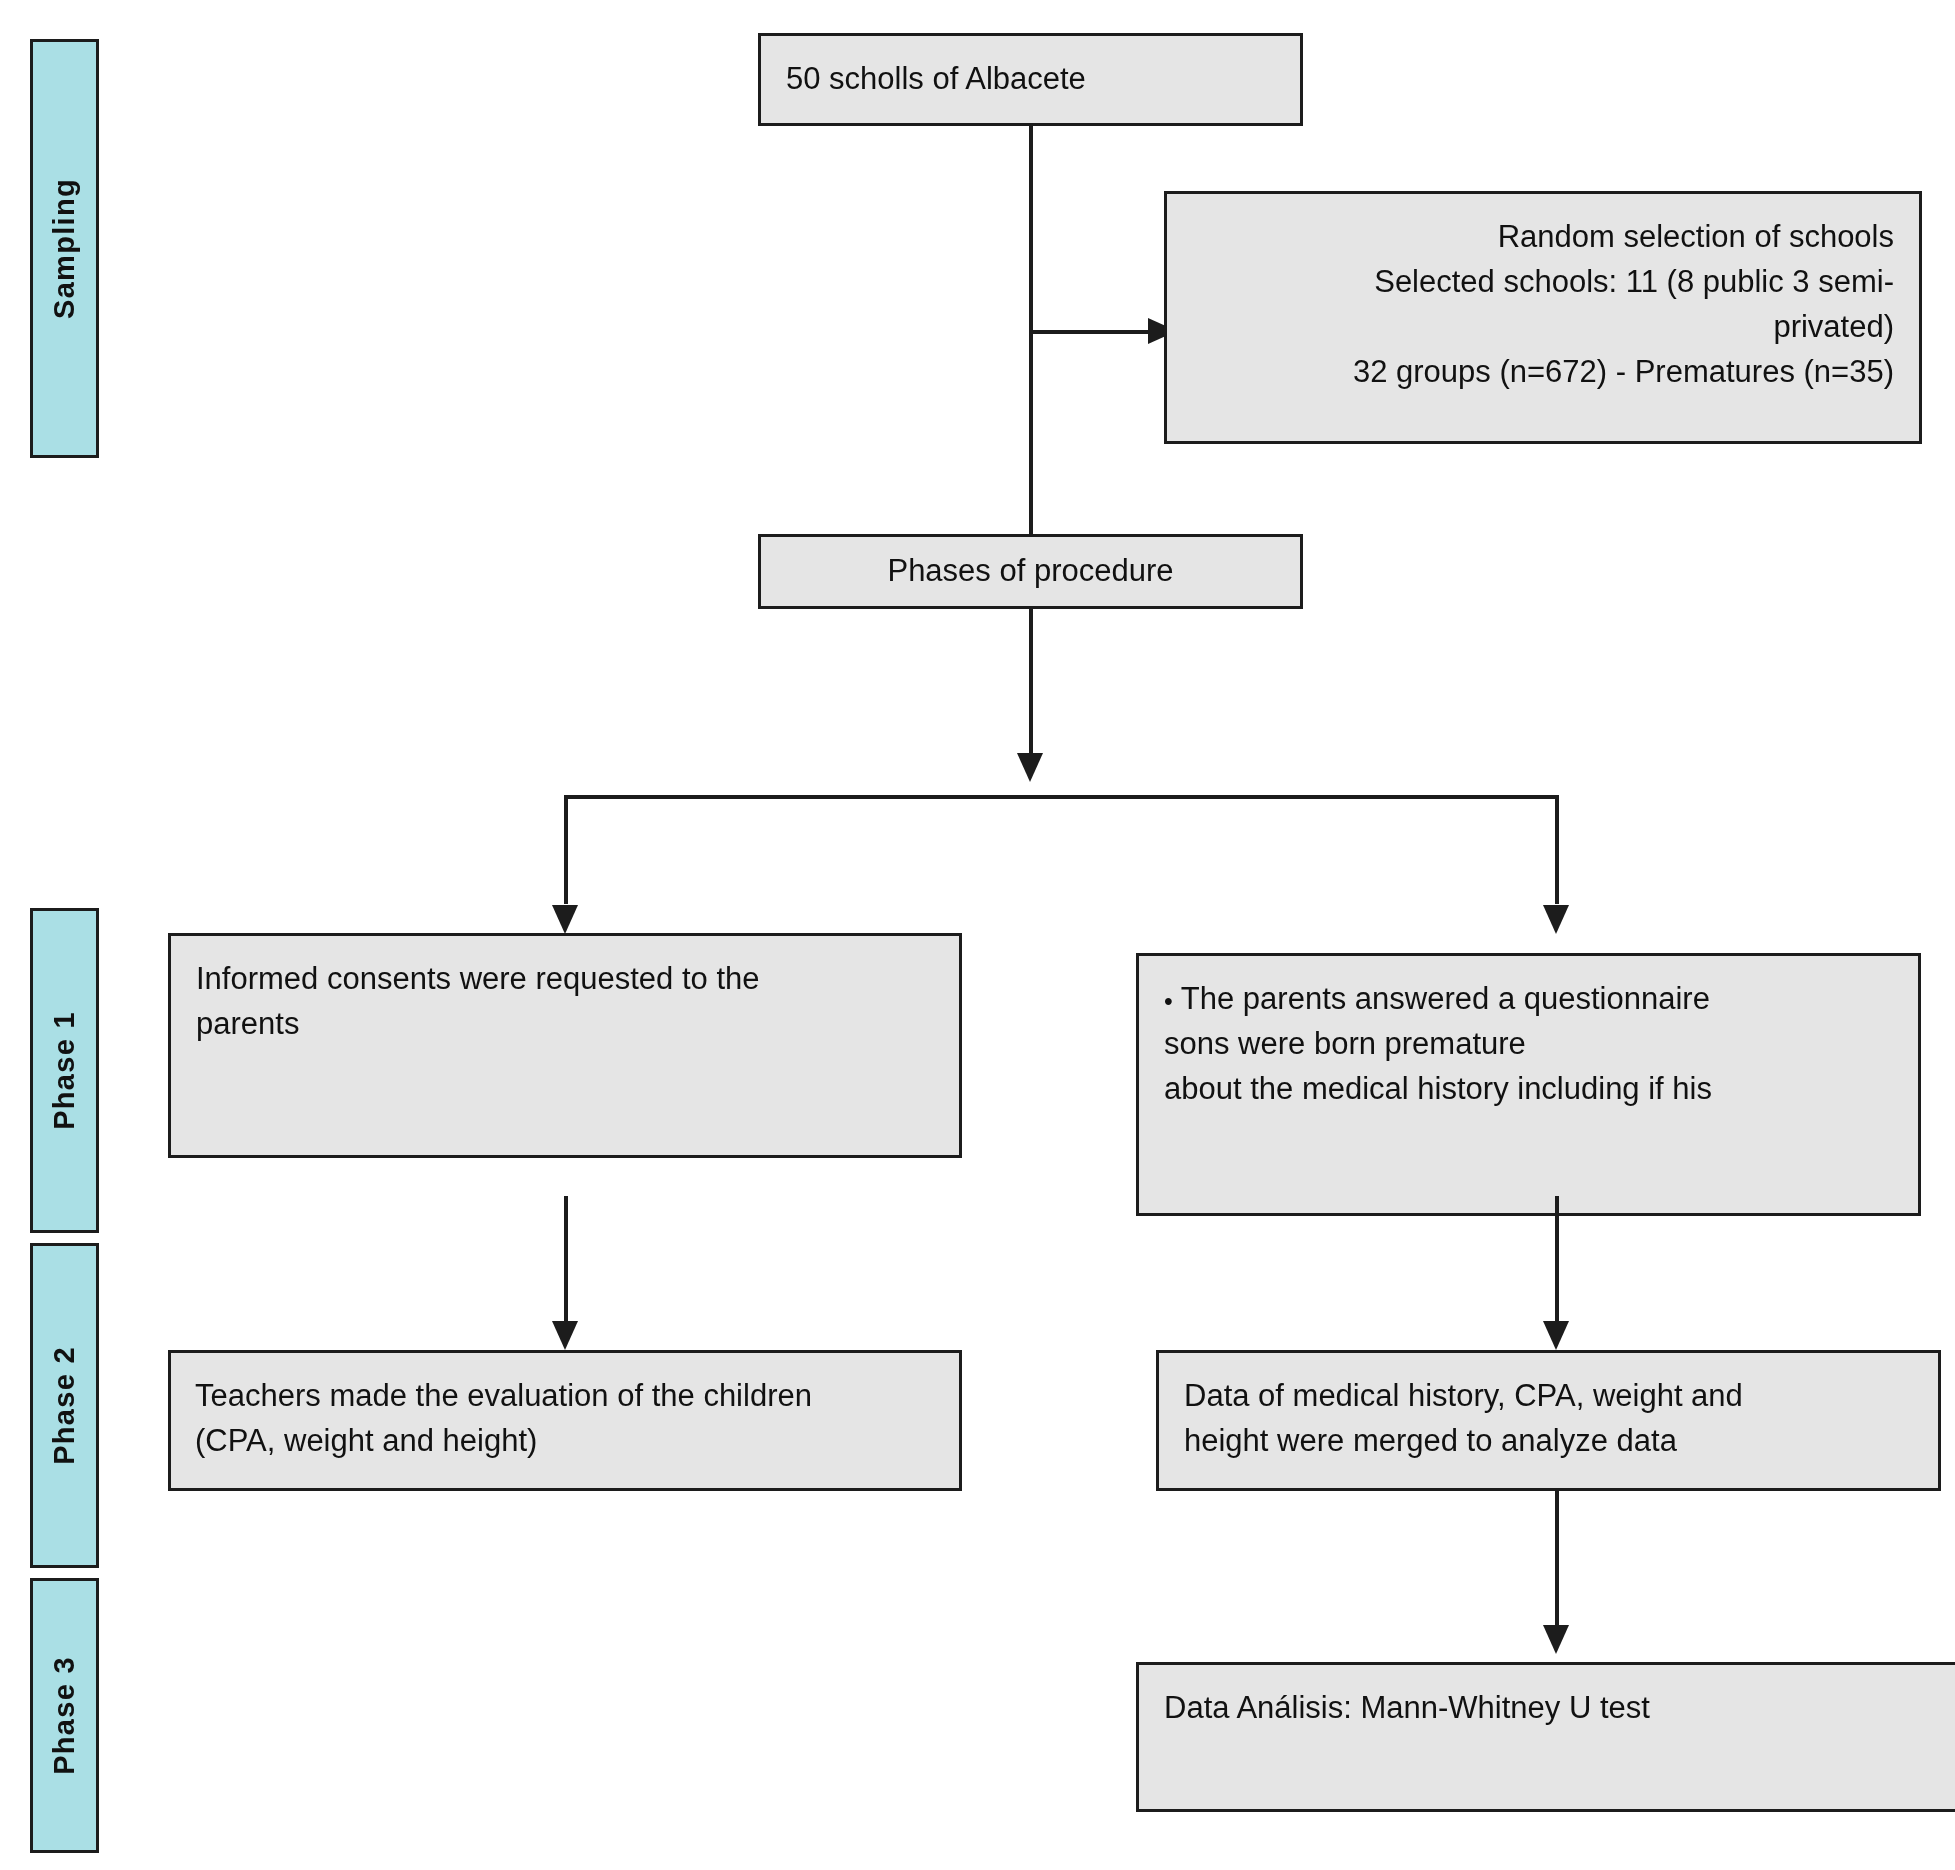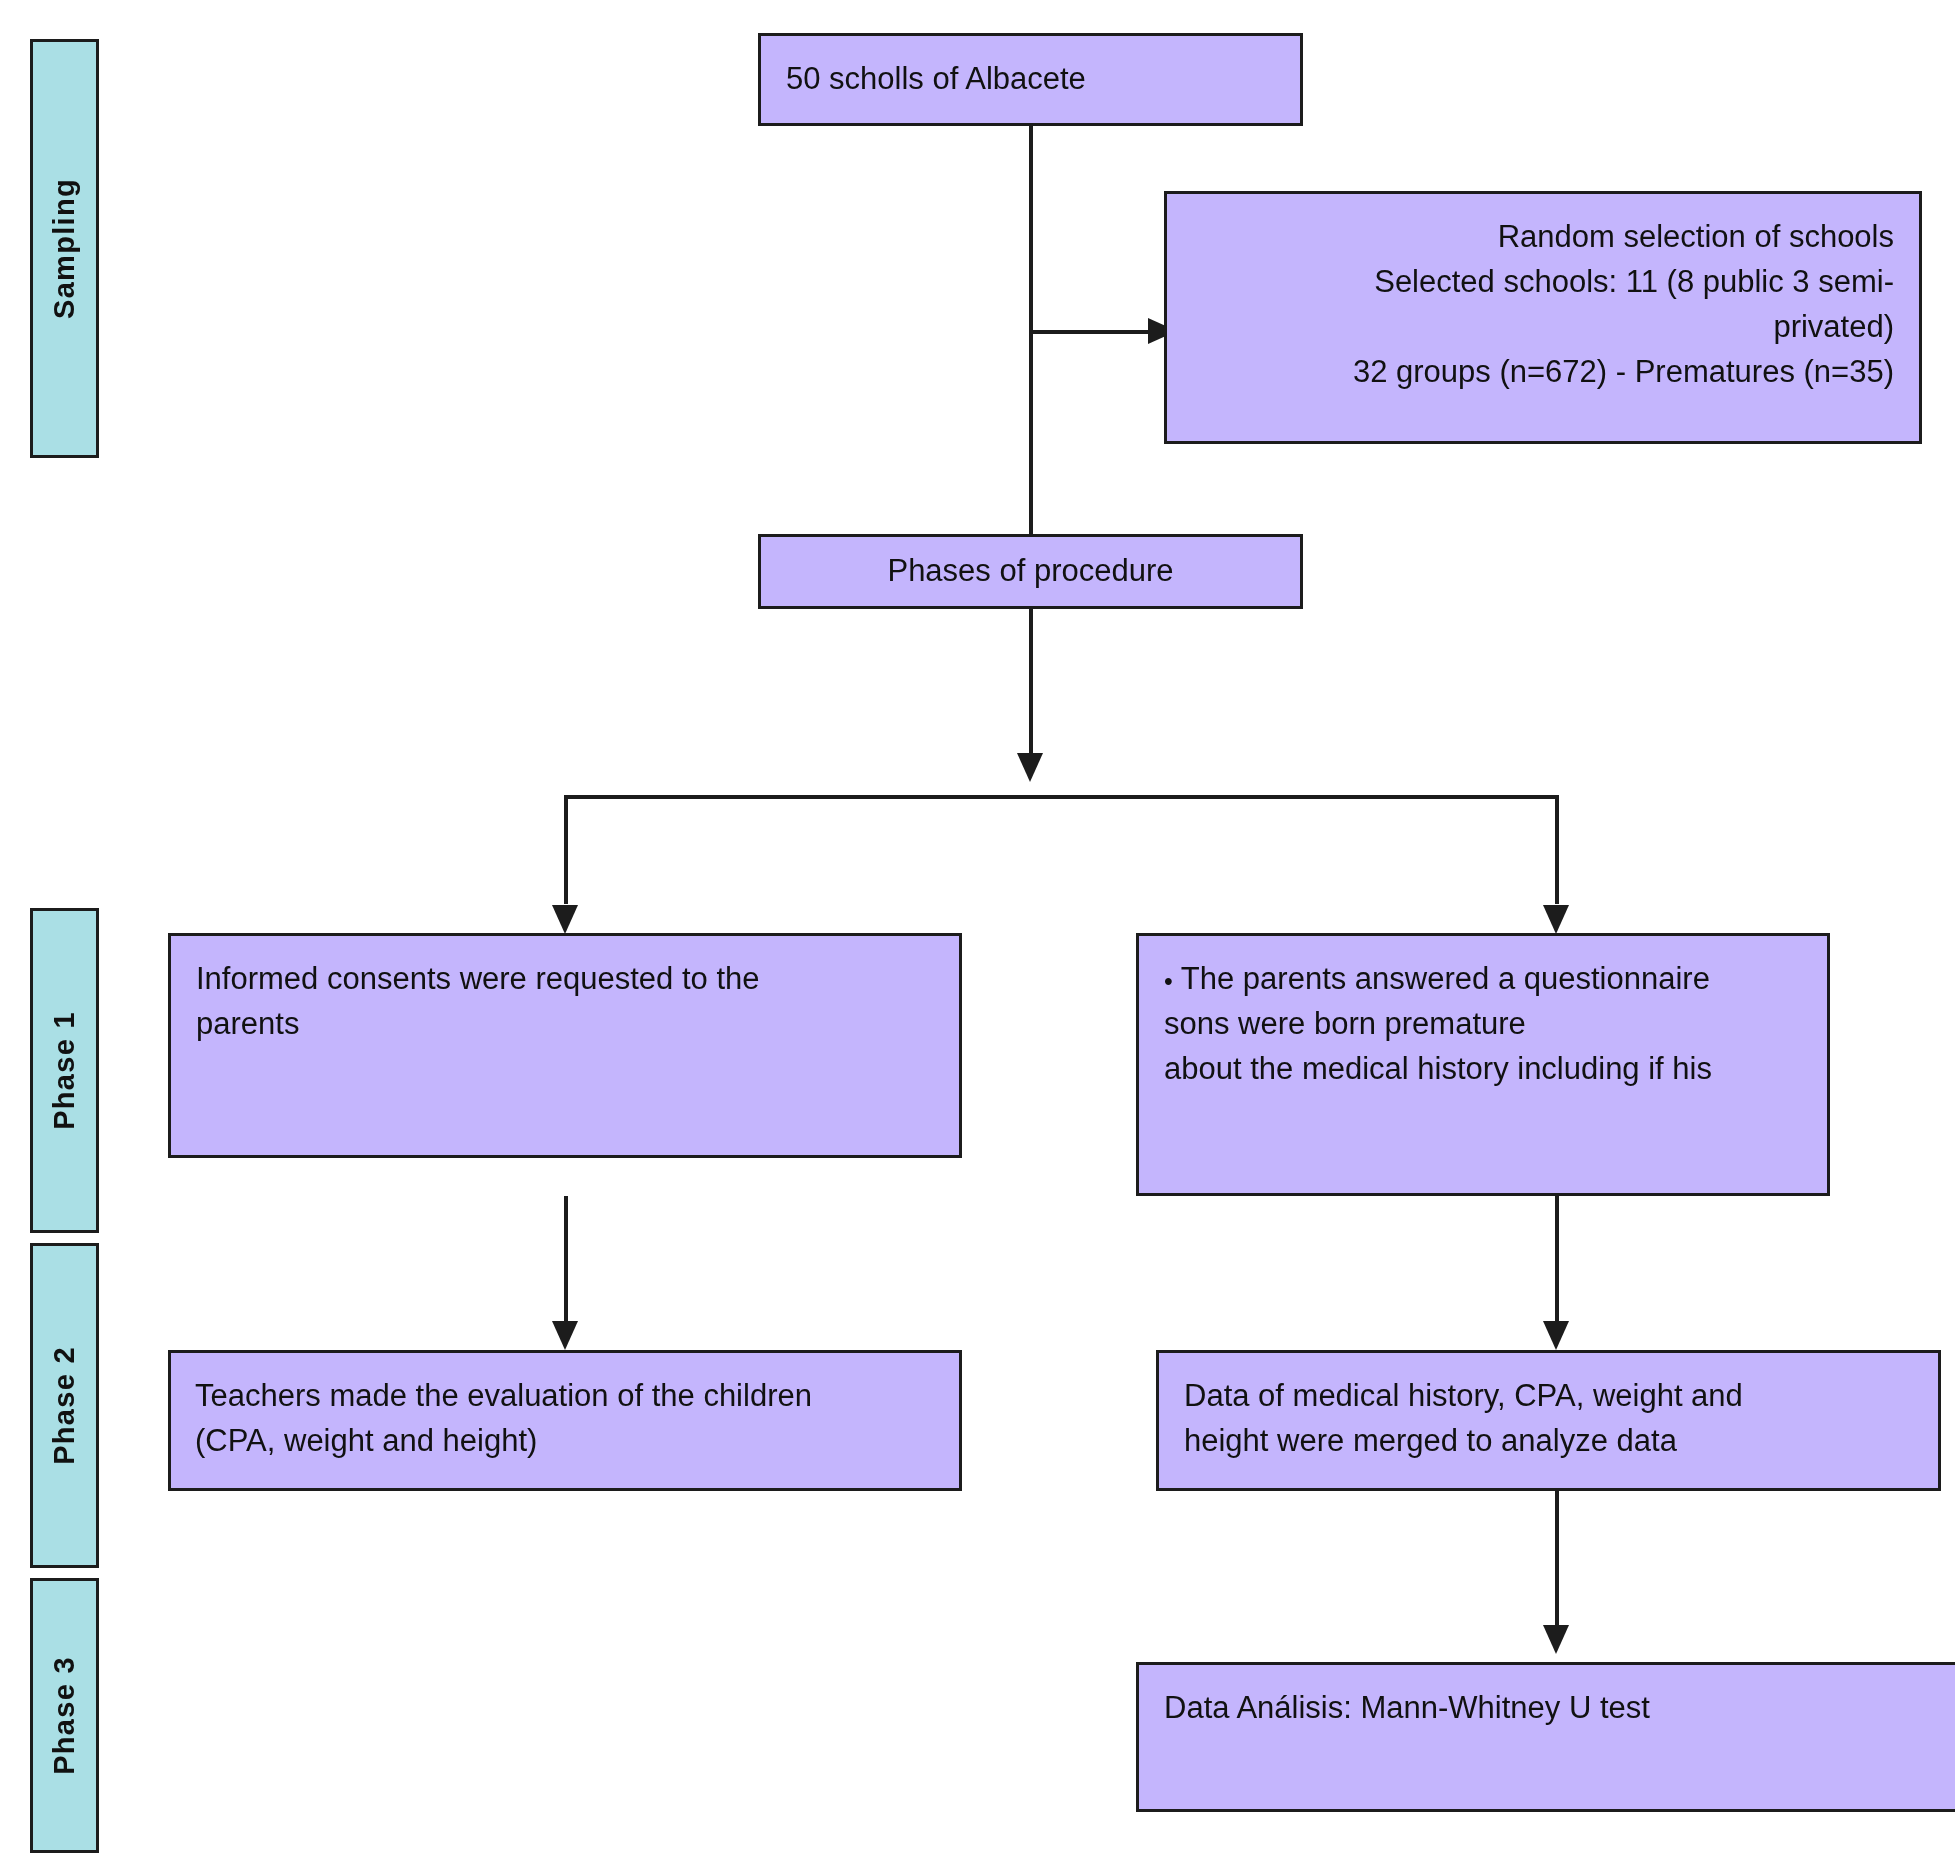--- a/index.html
+++ b/index.html
@@ -35,21 +35,21 @@
     font-weight: bold;
     font-size: 29px;
     letter-spacing: 1.3px;
     color: #111111;
     font-family: "Liberation Sans", sans-serif;
   }
 
   
   .node {
     position: absolute;
-    background: #c4b5fd;
+    background: #e5e5e5;
     border: 3.8px solid #1c1c1c;
     box-sizing: border-box;
     padding: 21px 25px;
     color: #111111;
     font-size: 31px;
     line-height: 1.45;
     font-family: "Liberation Sans", sans-serif;
   }
   .node.center-text {
     display: flex;
@@ -147,21 +147,21 @@
   <div class="arrow-down" style="left:552px; top:905px;"></div>
 
   <div class="vline" style="left:1555px; top:795px; height:109px;"></div>
   <div class="arrow-down" style="left:1543px; top:905px;"></div>
 
   <div class="node" style="left:168px; top:933px; width:794px; height:225px;">
     <span class="line">Informed consents were requested to the</span>
     <span class="line">parents</span>
   </div>
 
-  <div class="node" style="left:1136px; top:933px; width:694px; height:263px;">
+  <div class="node" style="left:1136px; top:953px; width:785px; height:263px;">
     <span class="bullet-line">
       <span class="bullet-dot">•</span>
       <span>The parents answered a questionnaire</span>
     </span>
     <span class="bullet-line">sons were born premature</span>
     <span class="bullet-line">about the medical history including if his</span>
   </div>
 
   <div class="vline" style="left:564px; top:1196px; height:125px;"></div>
   <div class="arrow-down" style="left:552px; top:1321px;"></div>

